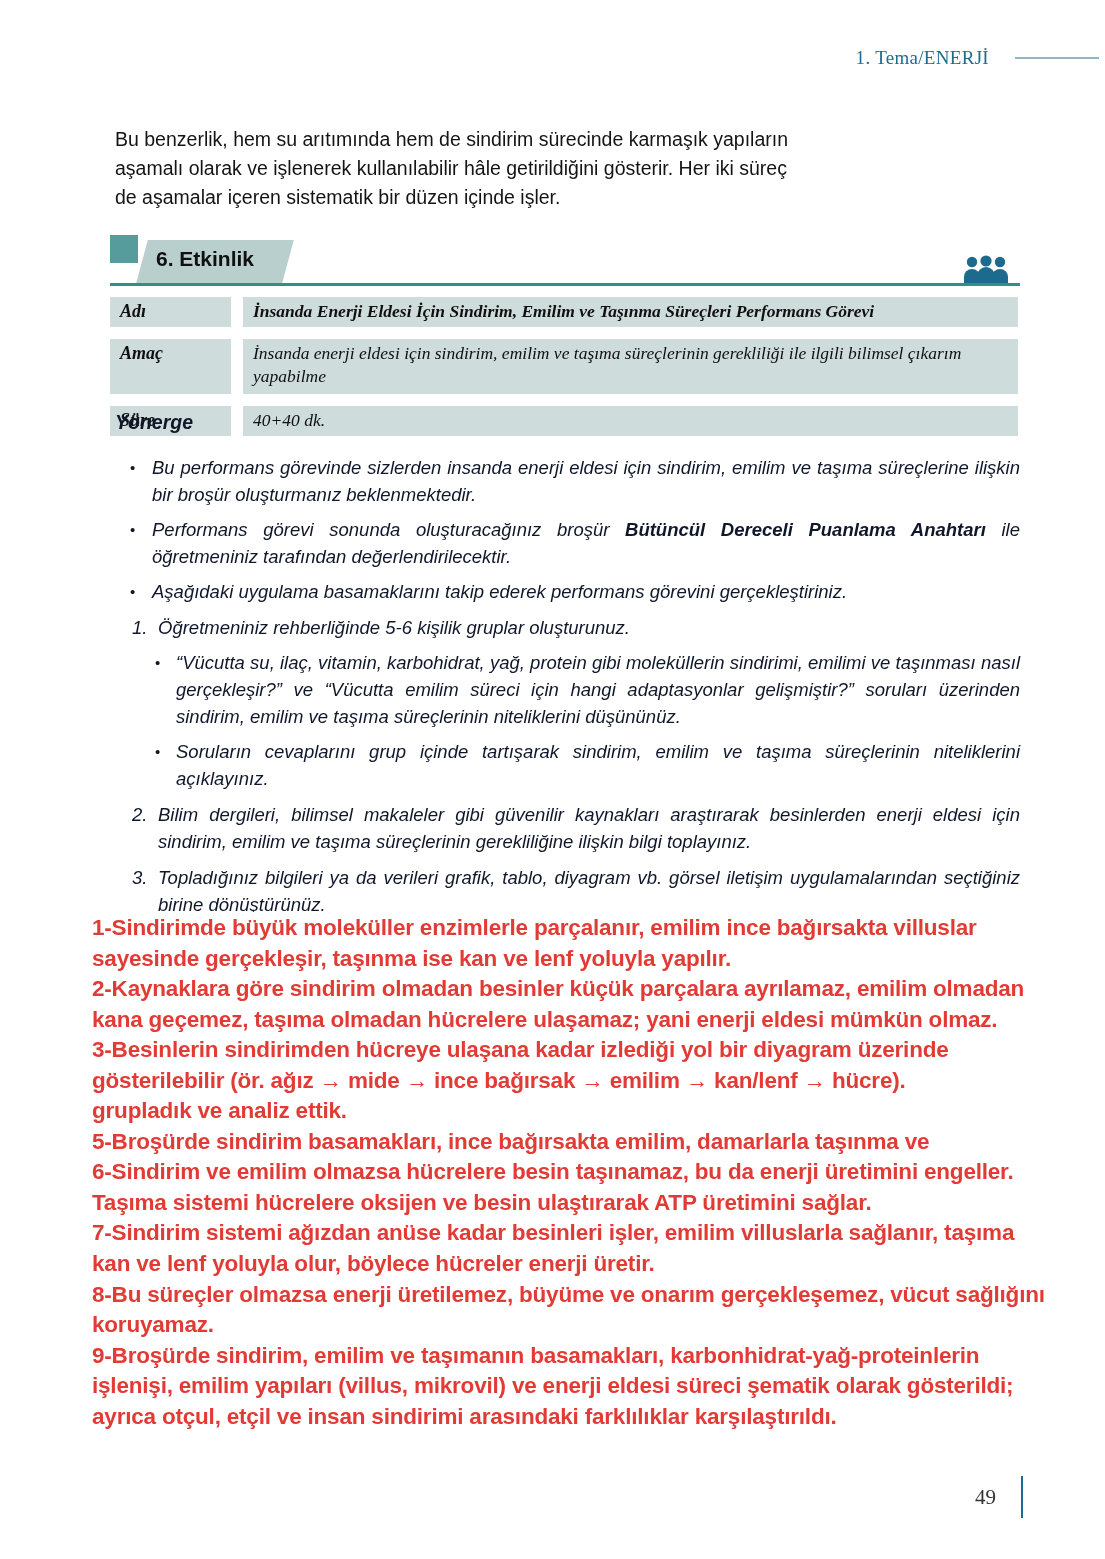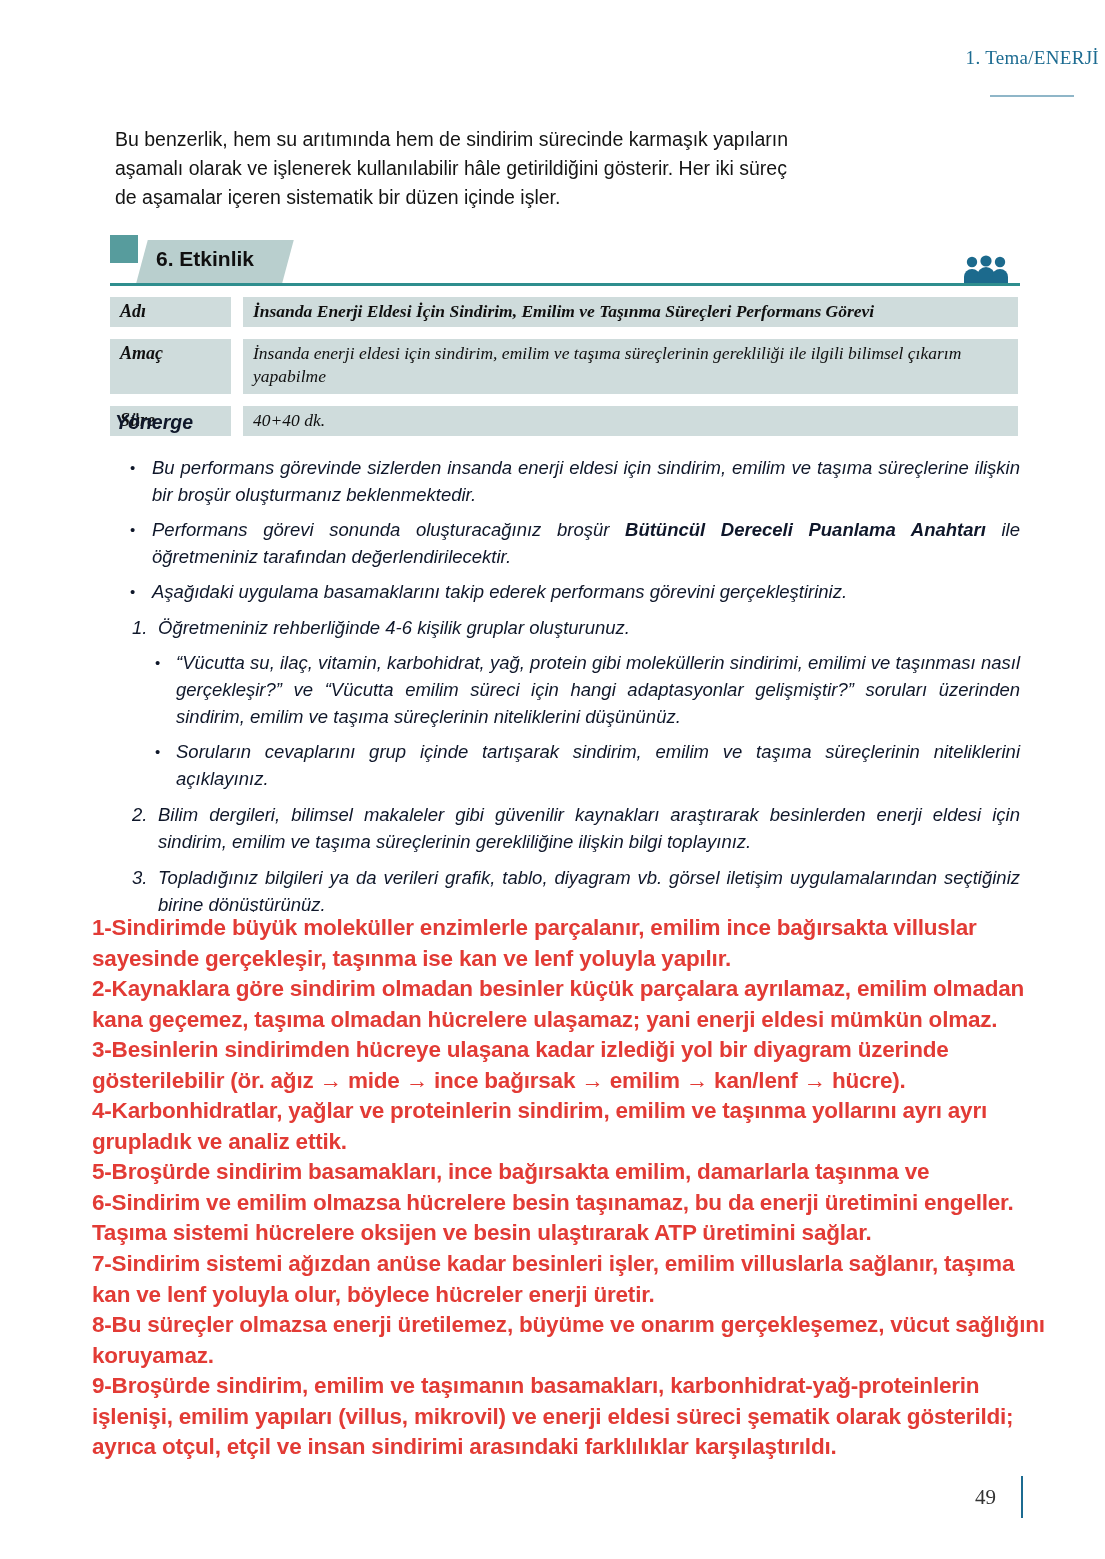--- a/index.html
+++ b/index.html
@@ -4,21 +4,21 @@
 <style>
   * { margin:0; padding:0; box-sizing:border-box; }
   html,body { background:#e8e8e8; }
   .page {
     position:relative; width:1105px; height:1559px; margin:0 auto;
     background:#ffffff; overflow:hidden;
     font-family:"Liberation Sans", sans-serif; color:#1a1a1a;
   }
 
   
-  .tema-header { position:absolute; top:47px; right:6px; display:flex; align-items:center; gap:26px;flex-direction:column; }
+  .tema-header { position:absolute; top:47px; right:6px; display:flex; align-items:center; gap:26px; }
   .tema-text { font-family:"Liberation Serif", serif; font-size:19px; letter-spacing:.3px; color:#1c6b91; }
   .tema-rule { width:84px; height:2px; background:#8fb6c8; }
 
   
   .intro { position:absolute; top:125px; left:115px; width:696px;
            font-size:19.5px; line-height:29px; color:#141414; }
 
   
   .activity-head { position:absolute; top:234px; left:110px; width:910px; height:54px; }
   .tab-square { position:absolute; left:0; top:1px; width:28px; height:28px; background:#579c9d; }
@@ -103,39 +103,38 @@
     </div>
 
   <div class="yonerge">
     <div class="yonerge-heading">Yönerge</div>
     <div id="bullet-list">
         <div class="bullet"><span class="marker">•</span>Bu performans görevinde sizlerden insanda enerji eldesi için sindirim, emilim ve taşıma süreçlerine ilişkin bir broşür oluşturmanız beklenmektedir.</div>
         <div class="bullet"><span class="marker">•</span>Performans görevi sonunda oluşturacağınız broşür <span class="bold-seg">Bütüncül Dereceli Puanlama Anahtarı</span> ile öğretmeniniz tarafından değerlendirilecektir.</div>
         <div class="bullet"><span class="marker">•</span>Aşağıdaki uygulama basamaklarını takip ederek performans görevini gerçekleştiriniz.</div>
       </div>
     <div id="step-list">
-        <div class="step"><span class="step-num">1.</span><span>Öğretmeniniz rehberliğinde 4-6 kişilik gruplar oluşturunuz.</span></div>
+        <div class="step"><span class="step-num">1.</span><span>Öğretmeniniz rehberliğinde 5-6 kişilik gruplar oluşturunuz.</span></div>
         <div class="sub-bullets">
           <div class="bullet"><span class="marker">•</span>“Vücutta su, ilaç, vitamin, karbohidrat, yağ, protein gibi moleküllerin sindirimi, emilimi ve taşınması nasıl gerçekleşir?” ve “Vücutta emilim süreci için hangi adaptasyonlar gelişmiştir?” soruları üzerinden sindirim, emilim ve taşıma süreçlerinin niteliklerini düşününüz.</div>
           <div class="bullet"><span class="marker">•</span>Soruların cevaplarını grup içinde tartışarak sindirim, emilim ve taşıma süreçlerinin niteliklerini açıklayınız.</div>
         </div>
         <div class="step"><span class="step-num">2.</span><span>Bilim dergileri, bilimsel makaleler gibi güvenilir kaynakları araştırarak besinlerden enerji eldesi için sindirim, emilim ve taşıma süreçlerinin gerekliliğine ilişkin bilgi toplayınız.</span></div>
         <div class="step"><span class="step-num">3.</span><span>Topladığınız bilgileri ya da verileri grafik, tablo, diyagram vb. görsel iletişim uygulamalarından seçtiğiniz birine dönüştürünüz.</span></div>
         <div class="step"><span class="step-num">4.</span><span>Öğretmeniniz rehberliğinde topladığınız bilgileri gruplandırarak, bilgi veya veri setlerini düzenleyip analiz</span></div>
       </div>
   </div>
 
   <div class="red-overlay" id="red-lines">
       <div class="red-line" style="color: rgb(226, 59, 53);">1-Sindirimde büyük moleküller enzimlerle parçalanır, emilim ince bağırsakta villuslar</div>
       <div class="red-line" style="color: rgb(226, 59, 53);">sayesinde gerçekleşir, taşınma ise kan ve lenf yoluyla yapılır.</div>
       <div class="red-line" style="color: rgb(226, 59, 53);">2-Kaynaklara göre sindirim olmadan besinler küçük parçalara ayrılamaz, emilim olmadan</div>
       <div class="red-line" style="color: rgb(226, 59, 53);">kana geçemez, taşıma olmadan hücrelere ulaşamaz; yani enerji eldesi mümkün olmaz.</div>
       <div class="red-line" style="color: rgb(226, 59, 53);">3-Besinlerin sindirimden hücreye ulaşana kadar izlediği yol bir diyagram üzerinde</div>
       <div class="red-line" style="color: rgb(226, 59, 53);">gösterilebilir (ör. ağız → mide → ince bağırsak → emilim → kan/lenf → hücre).</div>
-      <div class="red-line" style="color: rgb(226, 59, 53);">4-Karbonhidratlar, yağlar ve proteinlerin sindirim, emilim ve taşınma yollarını ayrı ayrı</div>
       <div class="red-line" style="color: rgb(226, 59, 53);">grupladık ve analiz ettik.</div>
       <div class="red-line" style="color: rgb(226, 59, 53);">5-Broşürde sindirim basamakları, ince bağırsakta emilim, damarlarla taşınma ve</div>
       <div class="red-line" style="color: rgb(226, 59, 53);">6-Sindirim ve emilim olmazsa hücrelere besin taşınamaz, bu da enerji üretimini engeller.</div>
       <div class="red-line" style="color: rgb(226, 59, 53);">Taşıma sistemi hücrelere oksijen ve besin ulaştırarak ATP üretimini sağlar.</div>
       <div class="red-line" style="color: rgb(226, 59, 53);">7-Sindirim sistemi ağızdan anüse kadar besinleri işler, emilim villuslarla sağlanır, taşıma</div>
       <div class="red-line" style="color: rgb(226, 59, 53);">kan ve lenf yoluyla olur, böylece hücreler enerji üretir.</div>
       <div class="red-line" style="color: rgb(226, 59, 53);">8-Bu süreçler olmazsa enerji üretilemez, büyüme ve onarım gerçekleşemez, vücut sağlığını</div>
       <div class="red-line" style="color: rgb(226, 59, 53);">koruyamaz.</div>
       <div class="red-line" style="color: rgb(226, 59, 53);">9-Broşürde sindirim, emilim ve taşımanın basamakları, karbonhidrat-yağ-proteinlerin</div>
       <div class="red-line" style="color: rgb(226, 59, 53);">işlenişi, emilim yapıları (villus, mikrovil) ve enerji eldesi süreci şematik olarak gösterildi;</div>

